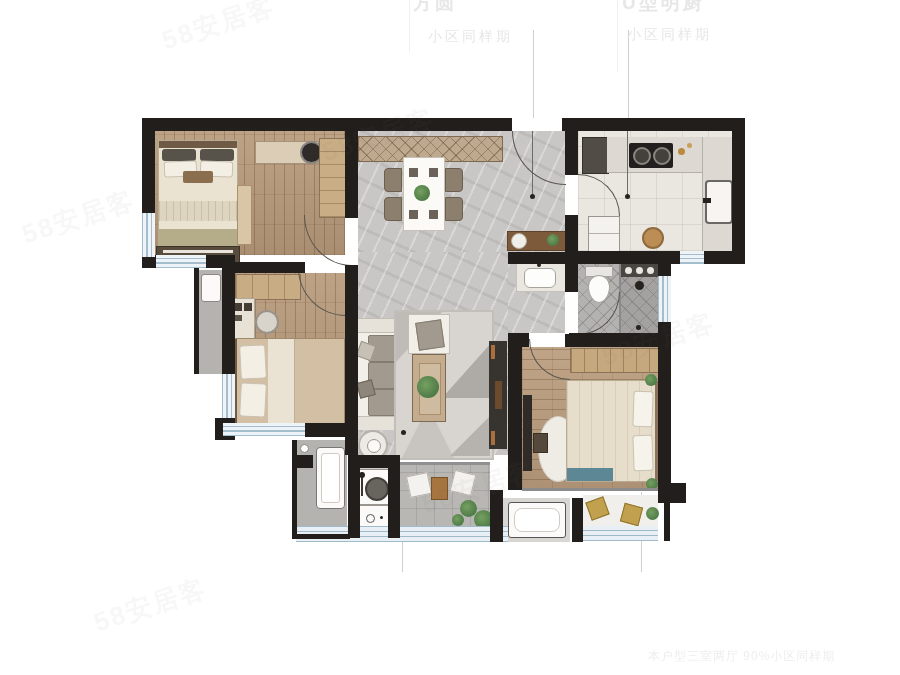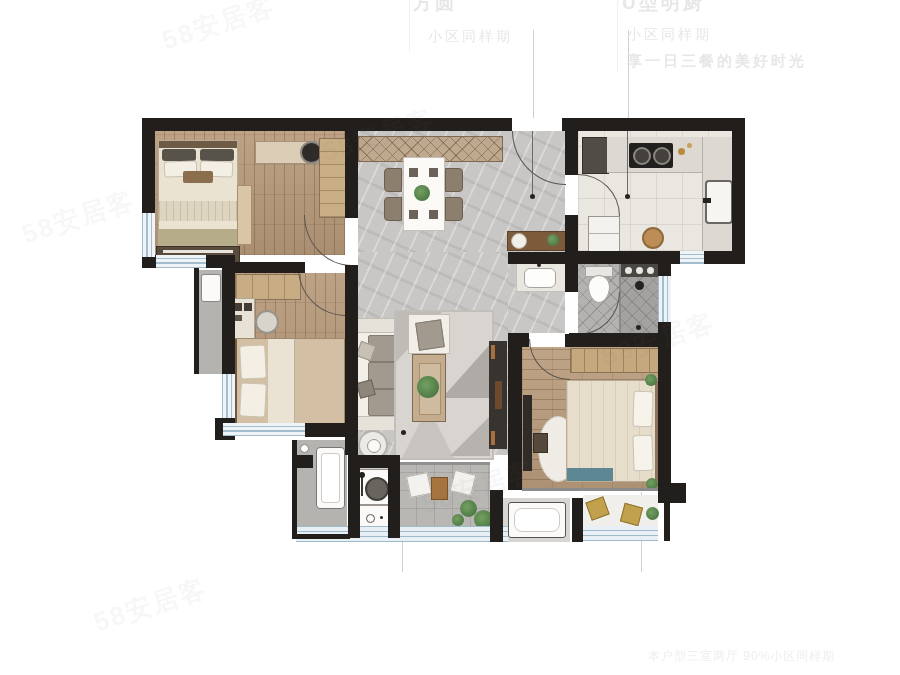--- a/index.html
+++ b/index.html
@@ -48,21 +48,20 @@
 </style>
 </head>
 <body>
 
 <div id="canvas">
 
   <div class="mkt" style="left:413px;top:-10px;font-size:19px;font-weight:bold;">方圆</div>
   <div class="mkt" style="left:428px;top:28px;font-size:14px;">小区同样期</div>
   <div class="mkt" style="left:622px;top:-10px;font-size:19px;font-weight:bold;">U型明厨</div>
   <div class="mkt" style="left:627px;top:26px;font-size:14px;">小区同样期</div>
-  <div class="mkt" style="left:627px;top:52px;font-size:15px;font-weight:bold;">享一日三餐的美好时光</div>
   <div class="mkt" style="left:648px;top:648px;font-size:12px;color:#eeeeee;letter-spacing:1px;">本户型三室两厅 90%小区同样期</div>
   <div style="position:absolute;left:409px;top:0;width:1px;height:52px;background:#f0f0f0;z-index:49;"></div>
   <div style="position:absolute;left:617px;top:0;width:1px;height:72px;background:#f0f0f0;z-index:49;"></div>
 
   <div class="wm" style="left:160px;top:6px;">58安居客</div>
   <div class="wm" style="left:320px;top:118px;">58安居客</div>
   <div class="wm" style="left:20px;top:200px;">58安居客</div>
   <div class="wm" style="left:600px;top:322px;">58安居客</div>
   <div class="wm" style="left:92px;top:588px;">58安居客</div>
   <div class="wm" style="left:420px;top:470px;">58安居客</div>

